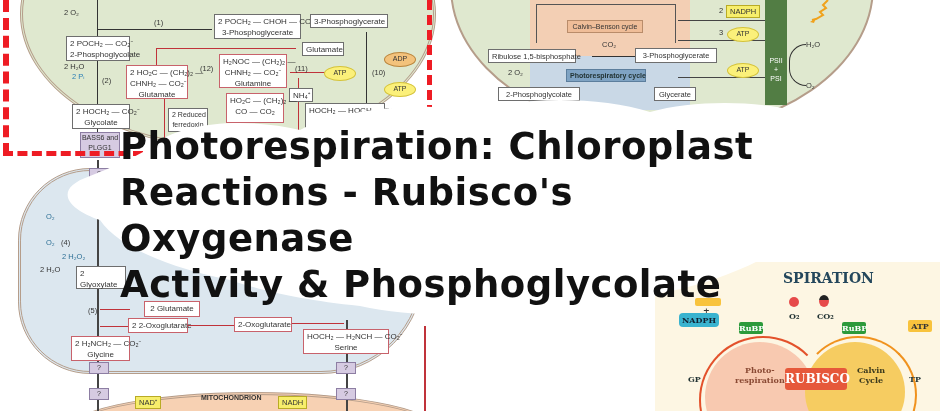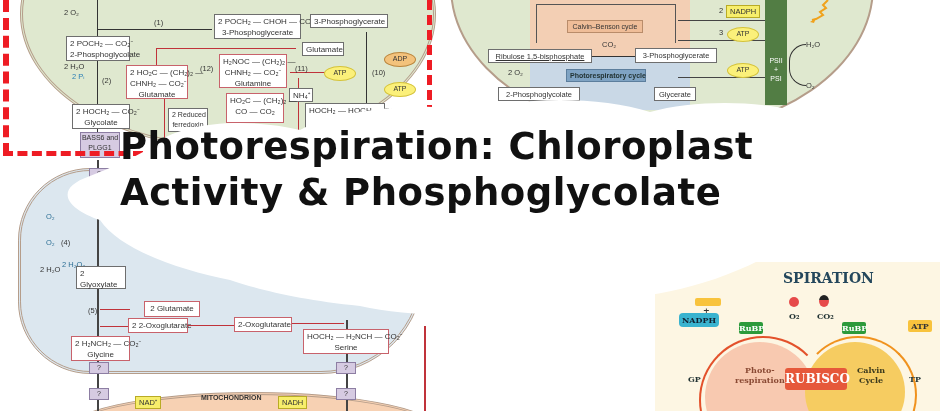--- a/index.html
+++ b/index.html
@@ -104,21 +104,21 @@
   <div class="abs" style="left:325px;top:0;width:22px;height:105px;background:#527d44;"></div>
   <div class="abs" style="left:325px;top:56px;width:22px;text-align:center;font-size:7px;color:#fff;line-height:9px;">
     <div>PSII</div>
     <div>+</div>
     <div>PSI</div>
   </div>
   <div class="abs" style="left:96px;top:4px;width:138px;height:38px;border:1.5px solid #555;border-bottom:none;"></div>
   <div class="box" style="left:127px;top:20px;width:76px;height:13px;background:#efbd98;border-color:#b98c6a;font-size:7px;line-height:10px;">
     <span>Calvin–Benson cycle</span>
   </div>
-  <div class="box" style="left:48px;top:49px;width:104px;height:14px;font-size:7.5px;text-decoration:underline;">
+  <div class="box" style="left:48px;top:49px;width:88px;height:14px;font-size:7.5px;">
     <span>Ribulose 1,5-bisphosphate</span>
   </div>
   <div class="lbl" style="left:162px;top:40px;">CO₂</div>
   <div class="abs" style="left:152px;top:56px;width:43px;height:1px;background:#333;"></div>
   <div class="box" style="left:195px;top:48px;width:82px;height:15px;font-size:7.5px;">
     <span>3-Phosphoglycerate</span>
   </div>
   <div class="lbl" style="left:68px;top:68px;">2 O₂</div>
   <div class="box" style="left:126px;top:69px;width:80px;height:13px;background:#7fa3c3;border-color:#5c7e9d;font-size:7px;line-height:10px;font-weight:bold;color:#233;">
     <span>Photorespiratory cycle</span>
@@ -153,21 +153,21 @@
   <div class="abs" style="left:346px;top:160px;width:2px;height:91px;background:#444;"></div>
   <div class="transp" style="left:89px;top:8px;width:18px;height:10px;"><span>?</span></div>
   <div class="transp" style="left:89px;top:202px;width:18px;height:10px;"><span>?</span></div>
   <div class="transp" style="left:89px;top:228px;width:18px;height:10px;"><span>?</span></div>
   <div class="transp" style="left:336px;top:202px;width:18px;height:10px;"><span>?</span></div>
   <div class="transp" style="left:336px;top:228px;width:18px;height:10px;"><span>?</span></div>
 
   <div class="lbl" style="left:46px;top:52px;color:#2c6f95;">O₂</div>
   <div class="lbl" style="left:46px;top:78px;color:#2c6f95;">O₂</div>
   <div class="lbl" style="left:61px;top:78px;">(4)</div>
-  <div class="lbl" style="left:62px;top:100px;color:#2c6f95;">2 H₂O₂</div>
+  <div class="lbl" style="left:62px;top:92px;color:#2c6f95;">2 H₂O₂</div>
   <div class="lbl" style="left:40px;top:105px;">2 H₂O</div>
   <div class="box" style="left:76px;top:106px;width:50px;height:23px;text-align:left;">
     <div>2</div>
     <div>Glyoxylate</div>
   </div>
   <div class="lbl" style="left:88px;top:146px;">(5)</div>
   <div class="abs" style="left:100px;top:149px;width:30px;height:1px;background:#c0323a;"></div>
   <div class="abs" style="left:100px;top:166px;width:30px;height:1px;background:#c0323a;"></div>
   <div class="box rbox" style="left:144px;top:141px;width:56px;height:16px;">
     <span>2 Glutamate</span>
@@ -222,14 +222,15 @@
     <div>Cycle</div>
   </div>
 </div>
 
 <svg class="abs" style="left:0;top:0;" width="940" height="411" viewBox="0 0 940 411">
   <path d="M150 148 C 180 120, 250 118, 300 130 C 340 110, 420 100, 470 112 C 520 96, 600 96, 650 112 C 700 98, 780 100, 820 120 C 880 122, 930 140, 920 180 C 900 240, 820 250, 760 260 C 700 290, 640 300, 580 300 C 520 316, 420 320, 360 306 C 300 300, 260 290, 230 280 C 180 270, 120 250, 100 220 C 70 210, 50 190, 90 176 C 110 168, 130 160, 150 148 Z" fill="#ffffff"></path>
 </svg>
 
 <div class="title">
   <div>Photorespiration: Chloroplast</div>
+  <div>Reactions - Rubisco's Oxygenase</div>
   <div>Activity &amp; Phosphoglycolate</div>
 </div>
 
 </body></html>

